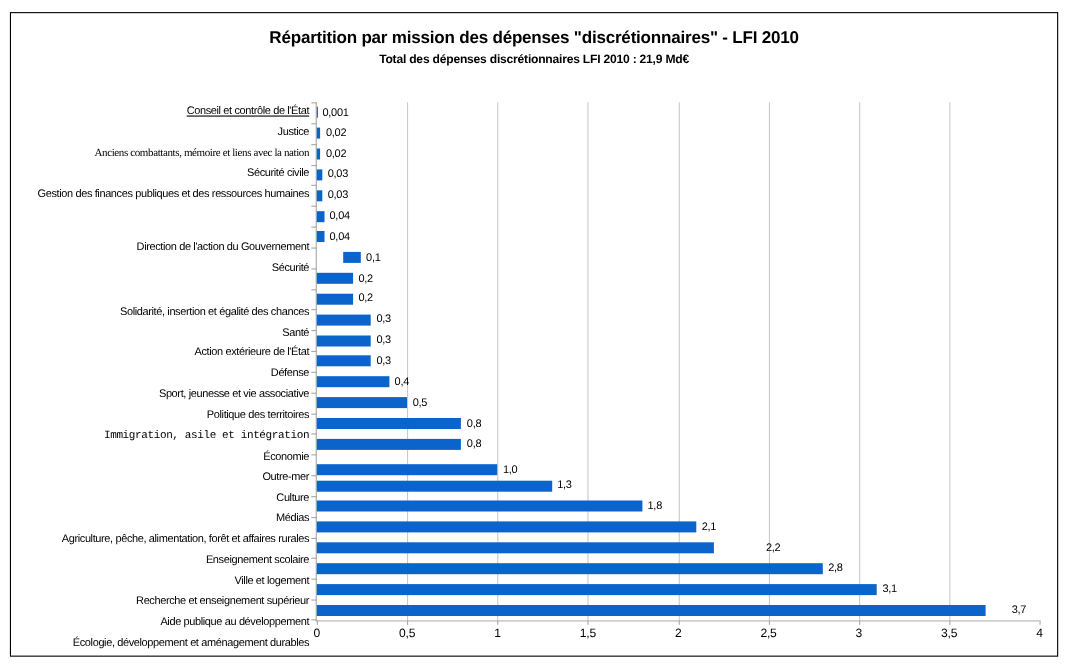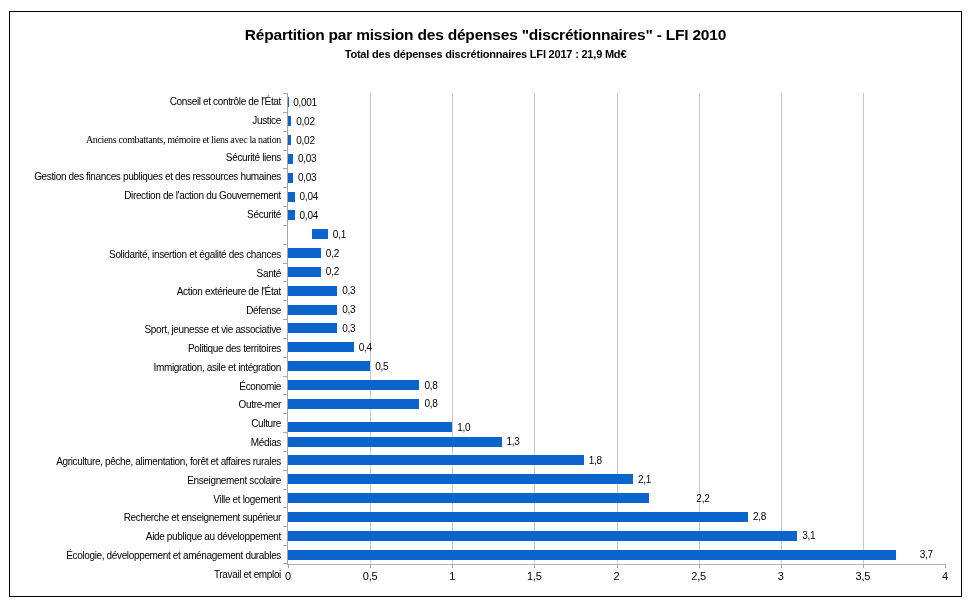--- a/index.html
+++ b/index.html
@@ -38,38 +38,38 @@
   .xlab{
     position:absolute;top:calc(100% + 6px);transform:translateX(-50%);
     font-size:11px;letter-spacing:-0.2px;
   }
 </style>
 </head>
 <body>
 
 <div class="frame">
   <div class="title">Répartition par mission des dépenses "discrétionnaires" - LFI 2010</div>
-  <div class="subtitle">Total des dépenses discrétionnaires LFI 2017 : 21,9 Md€</div>
+  <div class="subtitle">Total des dépenses discrétionnaires LFI 2010 : 21,9 Md€</div>
 
   <div class="chart-body">
     <div class="labels-col">
-        <div class="cat" style="color: rgb(0, 0, 0);">Conseil et contrôle de l'État</div>
+        <div class="cat" style="color: rgb(0, 0, 0); text-decoration: underline;">Conseil et contrôle de l'État</div>
         <div class="cat" style="color: rgb(0, 0, 0);">Justice</div>
         <div class="cat" style="color: rgb(0, 0, 0); font-family: Liberation Serif, serif;">Anciens combattants, mémoire et liens avec la nation</div>
-        <div class="cat" style="color: rgb(0, 0, 0);">Sécurité liens</div>
+        <div class="cat" style="color: rgb(0, 0, 0);">Sécurité civile</div>
         <div class="cat" style="color: rgb(0, 0, 0);">Gestion des finances publiques et des ressources humaines</div>
-        <div class="cat" style="color: rgb(0, 0, 0);">Direction de l'action du Gouvernement</div>
+        <div class="cat" style="color: rgb(0, 0, 0); margin-top: 29px;">Direction de l'action du Gouvernement</div>
         <div class="cat" style="color: rgb(0, 0, 0);">Sécurité</div>
         <div class="cat" style="color: rgb(0, 0, 0); margin-top: 21px;">Solidarité, insertion et égalité des chances</div>
         <div class="cat" style="color: rgb(0, 0, 0);">Santé</div>
         <div class="cat" style="color: rgb(0, 0, 0);">Action extérieure de l'État</div>
         <div class="cat" style="color: rgb(0, 0, 0);">Défense</div>
         <div class="cat" style="color: rgb(0, 0, 0);">Sport, jeunesse et vie associative</div>
         <div class="cat" style="color: rgb(0, 0, 0);">Politique des territoires</div>
-        <div class="cat" style="color: rgb(0, 0, 0);">Immigration, asile et intégration</div>
+        <div class="cat" style="color: rgb(0, 0, 0); font-family: Liberation Mono, monospace;">Immigration, asile et intégration</div>
         <div class="cat" style="color: rgb(0, 0, 0);">Économie</div>
         <div class="cat" style="color: rgb(0, 0, 0);">Outre-mer</div>
         <div class="cat" style="color: rgb(0, 0, 0);">Culture</div>
         <div class="cat" style="color: rgb(0, 0, 0);">Médias</div>
         <div class="cat" style="color: rgb(0, 0, 0);">Agriculture, pêche, alimentation, forêt et affaires rurales</div>
         <div class="cat" style="color: rgb(0, 0, 0);">Enseignement scolaire</div>
         <div class="cat" style="color: rgb(0, 0, 0);">Ville et logement</div>
         <div class="cat" style="color: rgb(0, 0, 0);">Recherche et enseignement supérieur</div>
         <div class="cat" style="color: rgb(0, 0, 0);">Aide publique au développement</div>
         <div class="cat" style="color: rgb(0, 0, 0);">Écologie, développement et aménagement durables</div>

